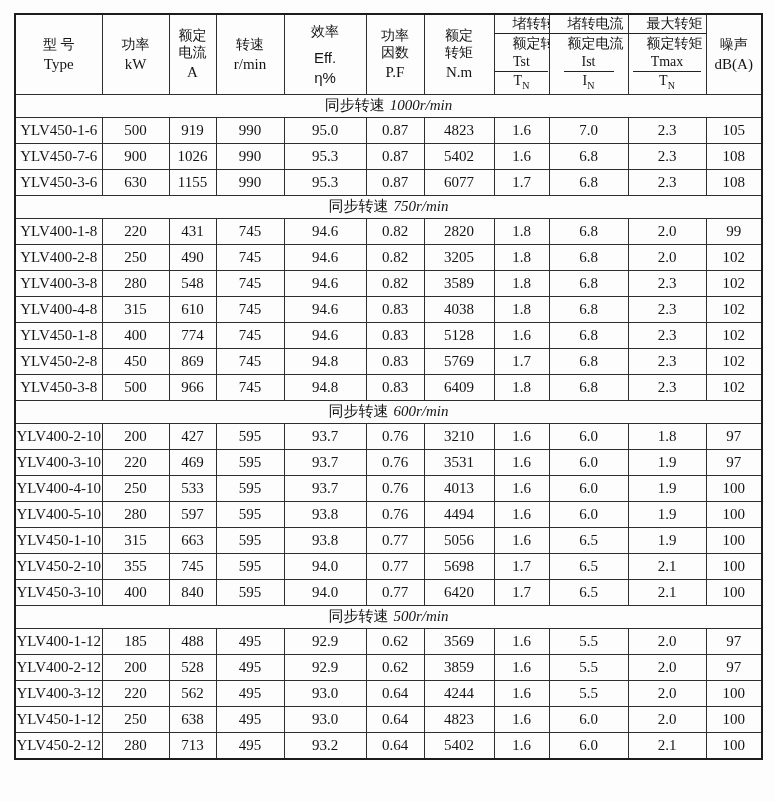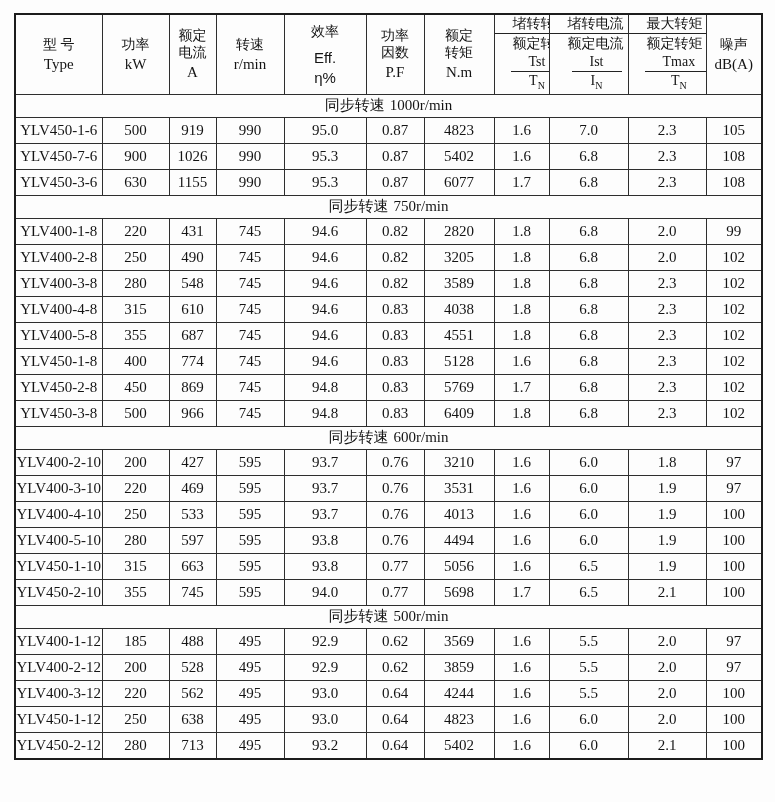--- a/index.html
+++ b/index.html
@@ -11,24 +11,24 @@
         border:1px solid #2e2e2e;text-align:center;vertical-align:middle;
         padding:0;overflow:hidden;white-space:nowrap;}
   thead th{height:70px;font-weight:normal;}
   .cn-line{font-size:14px;line-height:17px;}
   .en-line{font-size:15px;line-height:17px;margin-top:3px;}
   .mid-line{font-size:15px;line-height:17px;margin-top:9px;}
   .sans{font-family:"Liberation Sans",sans-serif;}
   .frac{display:inline-block;line-height:15px;font-size:13px;}
   .frac .num{display:block;border-bottom:1px solid #222;padding:0 18px 1px;}
   .frac .den{display:block;padding-top:1px;}
-  .frac.sym{font-size:14px;line-height:16px;margin-top:2px;margin-left:16px;}
+  .frac.sym{font-size:14px;line-height:16px;margin-top:2px;}
   .frac.sym sub{font-size:10px;}
   tr.section-row td{height:22px;font-size:15px;}
-  tr.section-row .speed{margin-left:5px;}
+  tr.section-row .speed{margin-left:5px;font-style:italic;}
   tr.data-row td{height:25px;font-size:15px;}
 </style>
 </head>
 <body>
 
 <div class="page">
   <table class="spec">
     <colgroup>
       <col style="width:87px">
         <col style="width:67px">
@@ -177,33 +177,20 @@
           <td>745</td>
           <td>94.6</td>
           <td>0.83</td>
           <td>4038</td>
           <td>1.8</td>
           <td>6.8</td>
           <td>2.3</td>
           <td>102</td>
         </tr>
         <tr class="data-row">
-          <td>YLV400-5-8</td>
-          <td>355</td>
-          <td>687</td>
-          <td>745</td>
-          <td>94.6</td>
-          <td>0.83</td>
-          <td>4551</td>
-          <td>1.8</td>
-          <td>6.8</td>
-          <td>2.3</td>
-          <td>102</td>
-        </tr>
-        <tr class="data-row">
           <td>YLV450-1-8</td>
           <td>400</td>
           <td>774</td>
           <td>745</td>
           <td>94.6</td>
           <td>0.83</td>
           <td>5128</td>
           <td>1.6</td>
           <td>6.8</td>
           <td>2.3</td>
@@ -309,20 +296,33 @@
           <td>745</td>
           <td>595</td>
           <td>94.0</td>
           <td>0.77</td>
           <td>5698</td>
           <td>1.7</td>
           <td>6.5</td>
           <td>2.1</td>
           <td>100</td>
         </tr>
+        <tr class="data-row">
+          <td>YLV450-3-10</td>
+          <td>400</td>
+          <td>840</td>
+          <td>595</td>
+          <td>94.0</td>
+          <td>0.77</td>
+          <td>6420</td>
+          <td>1.7</td>
+          <td>6.5</td>
+          <td>2.1</td>
+          <td>100</td>
+        </tr>
         <tr class="section-row">
           <td colspan="11"><span class="label">同步转速</span><span class="speed">500r/min</span></td>
         </tr>
         <tr class="data-row">
           <td>YLV400-1-12</td>
           <td>185</td>
           <td>488</td>
           <td>495</td>
           <td>92.9</td>
           <td>0.62</td>

